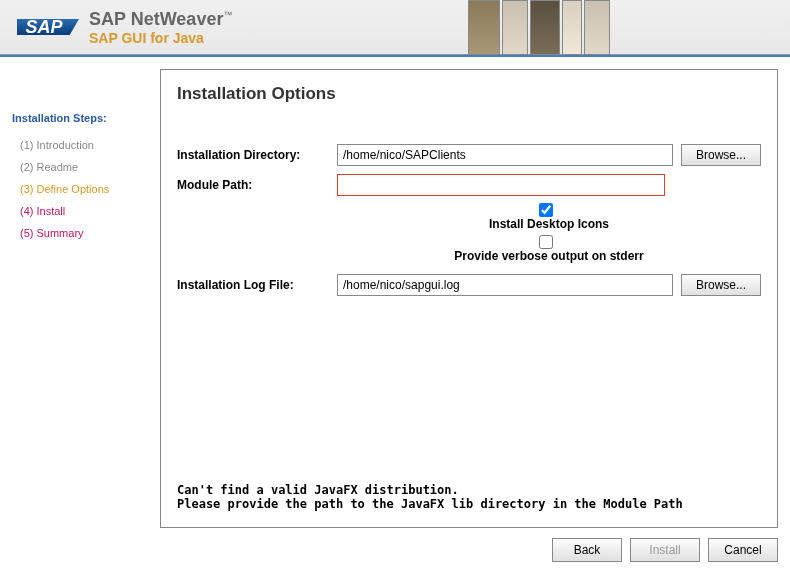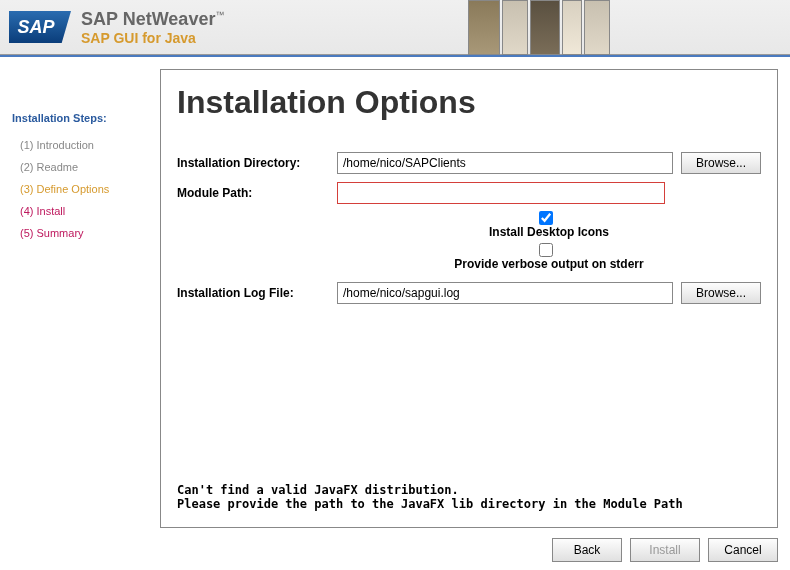--- a/index.html
+++ b/index.html
@@ -14,22 +14,22 @@
 .header {
   height: 55px;
   background: linear-gradient(to bottom, #f0f0f0 0%, #e8e8e8 100%);
   display: flex;
   align-items: center;
   border-bottom: 1px solid #999;
   position: relative;
 }
 .sap-logo {
   width: 62px;
-  height: 32px;
-  margin-left: 9px;
+  height: 16px;
+  margin-left: 17px;
   background: linear-gradient(to bottom, #2a6cb0 0%, #0a3d7a 100%);
   color: white;
   font-weight: bold;
   font-size: 18px;
   display: flex;
   align-items: center;
   justify-content: center;
   font-style: italic;
   clip-path: polygon(0 0, 100% 0, 85% 100%, 0 100%);
   padding-right: 8px;
@@ -96,24 +96,24 @@
 .main {
   flex: 1;
   border: 1px solid #888;
   margin: 12px 12px 6px 0;
   padding: 14px 16px 8px 16px;
   display: flex;
   flex-direction: column;
   background: #fff;
 }
 .page-title {
-  font-size: 32px;
+  font-size: 17px;
   font-weight: bold;
   color: #333;
-  margin-bottom: 30px;
+  margin-bottom: 39px;
 }
 .form-row {
   display: flex;
   align-items: center;
   margin-bottom: 6px;
   min-height: 24px;
 }
 .form-label {
   width: 160px;
   font-weight: bold;

